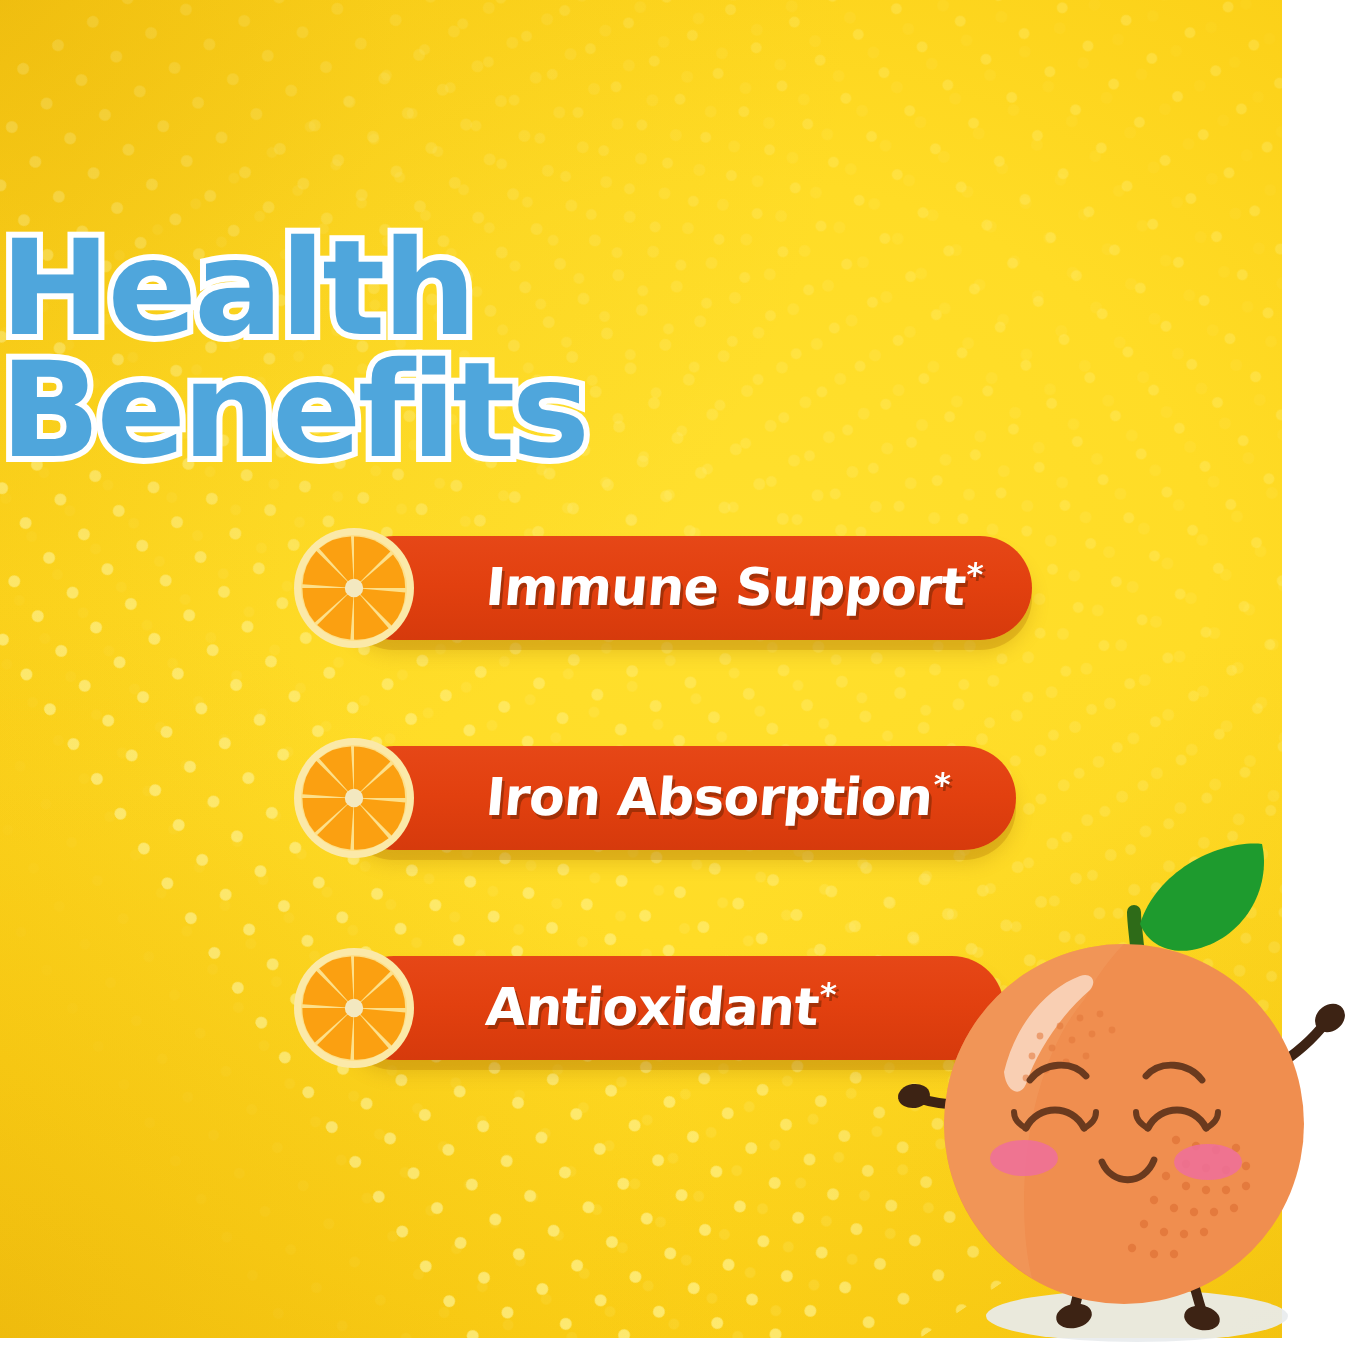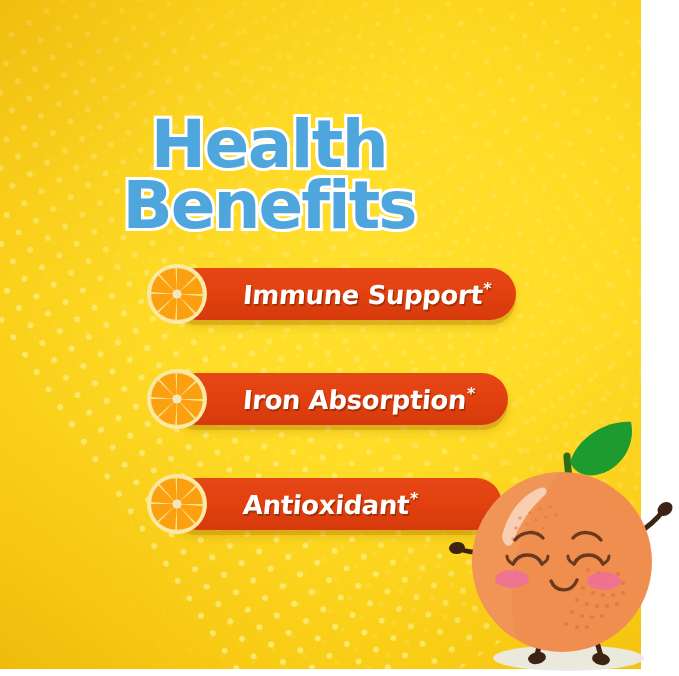--- a/index.html
+++ b/index.html
@@ -74,21 +74,20 @@
       radial-gradient(circle at 100% 100%, rgba(214,156,6,0.14) 0%, rgba(214,156,6,0) 38%);
     pointer-events: none;
   }
 
   
   .heading {
     position: absolute;
     left: 0;
     top: 114px;
     width: 538px;
-    text-align: center;
     line-height: 0.93;
     font-family: "DejaVu Sans", sans-serif;
     font-weight: bold;
     font-size: 66px;
     letter-spacing: -1.5px;
     color: #4FA6DC;
     -webkit-text-stroke: 6px #FFFFFF;
     paint-order: stroke fill;
     pointer-events: none;
     user-select: none;

